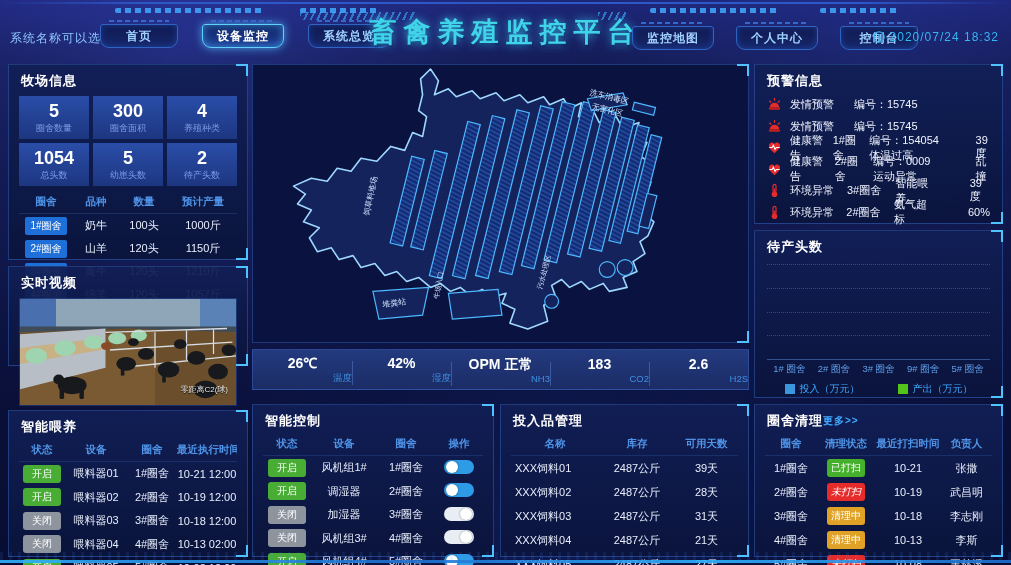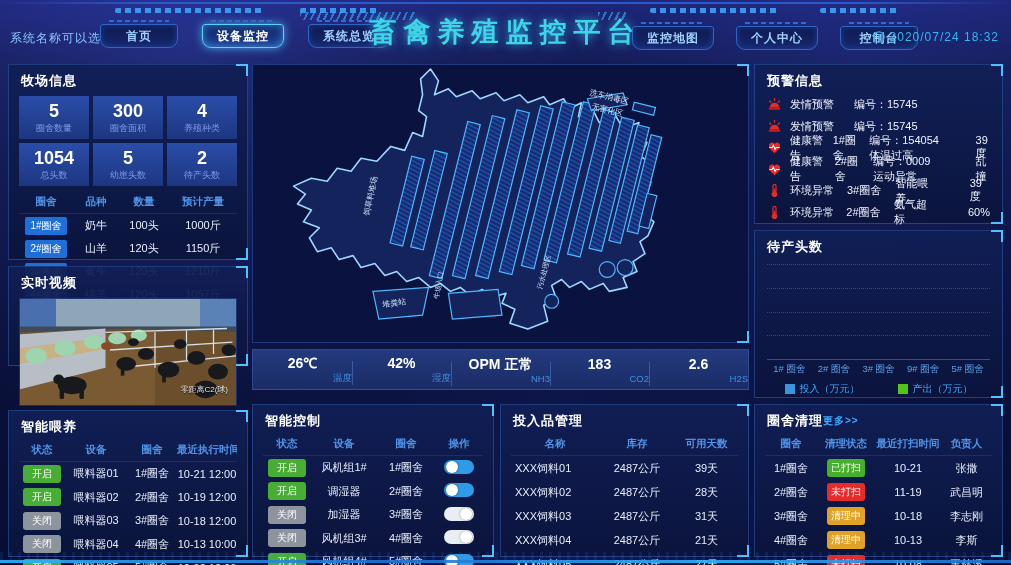--- a/index.html
+++ b/index.html
@@ -95,21 +95,21 @@
     text-shadow:0 1px 1px #000; }
   
   .t-feed .tbl-row, .t-ctrl .tbl-row { height:23.5px; }
   .t-feed .c1{width:46px}.t-feed .c2{width:62px}.t-feed .c3{width:50px}.t-feed .c4{flex:1}
   .t-ctrl .c1{width:48px}.t-ctrl .c2{width:66px}.t-ctrl .c3{width:58px}.t-ctrl .c4{flex:1}
   .chip { display:inline-block; min-width:38px; padding:2px 4px; border-radius:3px;
     font-size:10px; color:#fff; text-align:center; }
   .chip.on { background:#49ad35; }
   .chip.off { background:#8e949e; }
   .chip.done { background:#45b02c; }
-  .chip.todo { background:#e62b2b; }
+  .chip.todo { background:#e62b2b;font-style:italic; }
   .chip.doing { background:#e0a226; }
   .toggle { width:30px; height:14px; border-radius:7px; position:relative; cursor:pointer;
     display:inline-block; }
   .toggle.on { background:#2e9be6; }
   .toggle.off { background:#e9eef5; }
   .knob { position:absolute; top:1px; width:12px; height:12px; border-radius:50%;
     background:#fff; box-shadow:0 0 2px rgba(0,0,0,.45); }
   .toggle.on .knob { left:2px; }
   .toggle.off .knob { right:2px; }
   
@@ -351,21 +351,21 @@
           <div class="tbl-row">
             <span class="cell c1"><span class="chip off">关闭</span></span>
             <span class="cell c2">喂料器03</span>
             <span class="cell c3">3#圈舍</span>
             <span class="cell c4">10-18  12:00</span>
           </div>
           <div class="tbl-row">
             <span class="cell c1"><span class="chip off">关闭</span></span>
             <span class="cell c2">喂料器04</span>
             <span class="cell c3">4#圈舍</span>
-            <span class="cell c4">10-13  10:00</span>
+            <span class="cell c4">10-13  02:00</span>
           </div>
           <div class="tbl-row">
             <span class="cell c1"><span class="chip on">开启</span></span>
             <span class="cell c2">喂料器05</span>
             <span class="cell c3">5#圈舍</span>
             <span class="cell c4">10-08  12:00</span>
           </div>
         </div>
     </div>
   </div>
@@ -666,21 +666,21 @@
       <div>
           <div class="tbl-row">
             <span class="cell c1">1#圈舍</span>
             <span class="cell c2"><span class="chip done">已打扫</span></span>
             <span class="cell c3">10-21</span>
             <span class="cell c4">张撒</span>
           </div>
           <div class="tbl-row">
             <span class="cell c1">2#圈舍</span>
             <span class="cell c2"><span class="chip todo">未打扫</span></span>
-            <span class="cell c3">11-19</span>
+            <span class="cell c3">10-19</span>
             <span class="cell c4">武昌明</span>
           </div>
           <div class="tbl-row">
             <span class="cell c1">3#圈舍</span>
             <span class="cell c2"><span class="chip doing">清理中</span></span>
             <span class="cell c3">10-18</span>
             <span class="cell c4">李志刚</span>
           </div>
           <div class="tbl-row">
             <span class="cell c1">4#圈舍</span>

